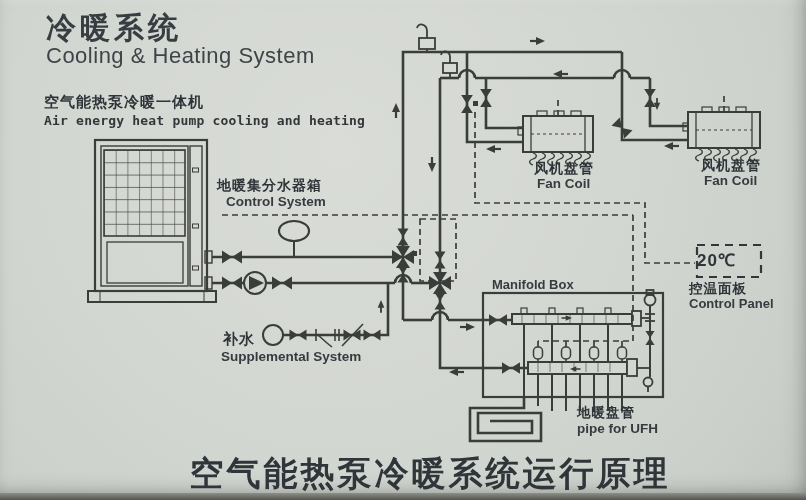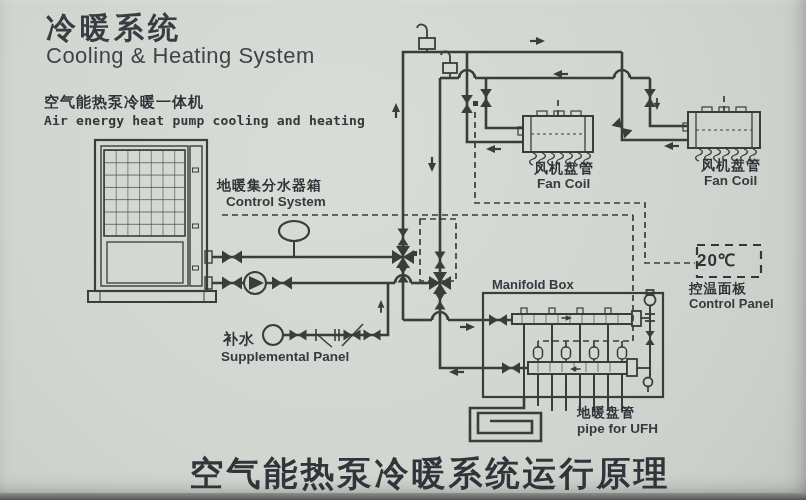--- a/index.html
+++ b/index.html
@@ -328,21 +328,21 @@
   <div class="lbl zh" id="fc2-zh">风机盘管</div>
   <div class="lbl en" id="fc2-en">Fan Coil</div>
 
   <div class="lbl en" id="mb-en">Manifold Box</div>
 
   <div class="lbl" id="cp-temp">20℃</div>
   <div class="lbl zh" id="cp-zh">控温面板</div>
   <div class="lbl en" id="cp-en">Control Panel</div>
 
   <div class="lbl zh" id="mw-zh">补水</div>
-  <div class="lbl en" id="mw-en">Supplemental Panel</div>
+  <div class="lbl en" id="mw-en">Supplemental System</div>
 
   <div class="lbl zh" id="ufh-zh">地暖盘管</div>
   <div class="lbl en" id="ufh-en">pipe for UFH</div>
 
   <div class="lbl" id="footer-title">空气能热泵冷暖系统运行原理</div>
 
   <div id="bottom-band"></div>
 </div>
 
 </body></html>

